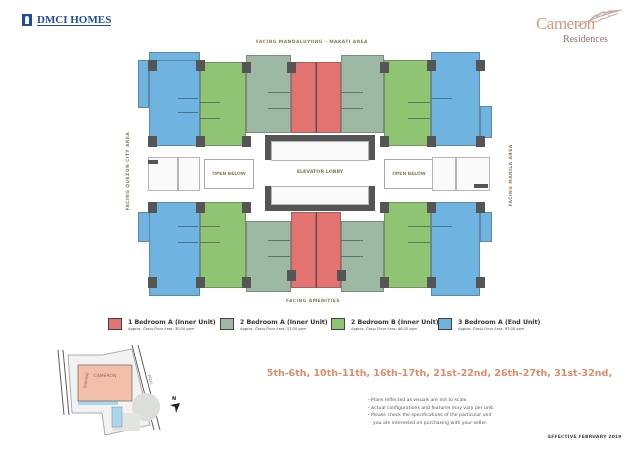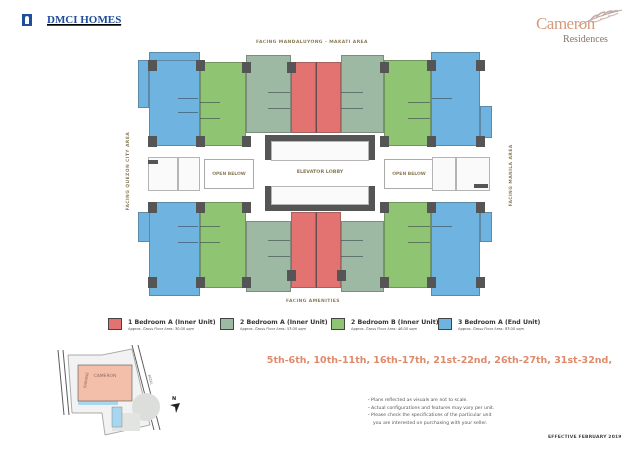--- a/index.html
+++ b/index.html
@@ -1,18 +1,18 @@
 <!DOCTYPE html>
 <html><head>
 <meta charset="utf-8">
 <style>
   html,body{margin:0;padding:0;background:#ffffff;}
   body{width:640px;height:452px;position:relative;overflow:hidden;font-family:"DejaVu Sans",sans-serif;}
   .abs{position:absolute;}
-  .logo-dmci{left:22px;top:14px;display:flex;align-items:center;gap:15px;text-decoration:underline;}
+  .logo-dmci{left:22px;top:14px;display:flex;align-items:center;gap:5px;}
   .logo-dmci .mark{width:8px;height:10px;background:#1f4e9c;border:1px solid #1f4e9c;position:relative;}
   .logo-dmci .mark:after{content:"";position:absolute;left:2px;top:1px;width:4px;height:8px;background:#fff;border-radius:2px 2px 0 0;}
   .logo-dmci .txt{font-family:"Liberation Serif",serif;font-weight:bold;font-size:11px;color:#1f4e9c;border-bottom:1px solid #1f4e9c;line-height:11px;}
   .logo-cam{left:536px;top:8px;width:90px;height:40px;}
   .logo-cam .c1{position:absolute;left:0;top:6px;font-family:"Liberation Serif",serif;font-size:17px;color:#d59a7e;letter-spacing:-0.5px;}
   .logo-cam .c2{position:absolute;left:27px;top:25px;font-family:"Liberation Serif",serif;font-size:10px;color:#8a7770;}
   .logo-cam svg{position:absolute;left:40px;top:0;}
   .facing{font-size:4.5px;font-weight:bold;color:#8b7d5a;letter-spacing:0.4px;white-space:nowrap;}
   .facing-v{transform:rotate(-90deg);transform-origin:center;}
   .unit{position:absolute;box-sizing:border-box;border:1px solid rgba(60,60,60,0.35);}
@@ -22,21 +22,21 @@
   .u-red{background:#e27370;}
   .col{position:absolute;width:9px;height:11px;background:#555;}
   .wall{position:absolute;background:#555;}
   .ln{position:absolute;background:rgba(50,60,70,0.55);}
   .open{position:absolute;border:1px solid #aaa;background:#fff;box-sizing:border-box;display:flex;align-items:center;justify-content:center;text-align:center;font-size:4.5px;font-weight:bold;color:#8b7d5a;line-height:6px;}
   .stair{position:absolute;border:1px solid #b5b5b5;background:#fafafa;box-sizing:border-box;}
   .legend{position:absolute;top:318px;display:flex;gap:6px;align-items:flex-start;}
   .swatch{width:14px;height:12px;border:1px solid #444;box-sizing:border-box;}
   .lg-title{font-size:6.2px;font-weight:bold;color:#333;white-space:nowrap;}
   .lg-sub{font-size:3.6px;color:#555;margin-top:2px;white-space:nowrap;}
-  .floors{position:absolute;left:250px;top:353px;width:362px;text-align:right;font-weight:bold;font-size:9.5px;color:#e08a6c;line-height:13px;}
+  .floors{position:absolute;left:250px;top:366px;width:362px;text-align:right;font-weight:bold;font-size:9.5px;color:#e08a6c;line-height:13px;}
   .notes{position:absolute;left:368px;top:396px;font-size:4.6px;color:#555;line-height:7.5px;}
   .effective{position:absolute;left:548px;top:434px;font-size:4.5px;font-weight:bold;color:#444;letter-spacing:0.2px;}
 </style>
 </head>
 <body>
 
 <div class="abs logo-dmci">
   <span class="mark"></span>
   <span class="txt">DMCI HOMES</span>
 </div>

